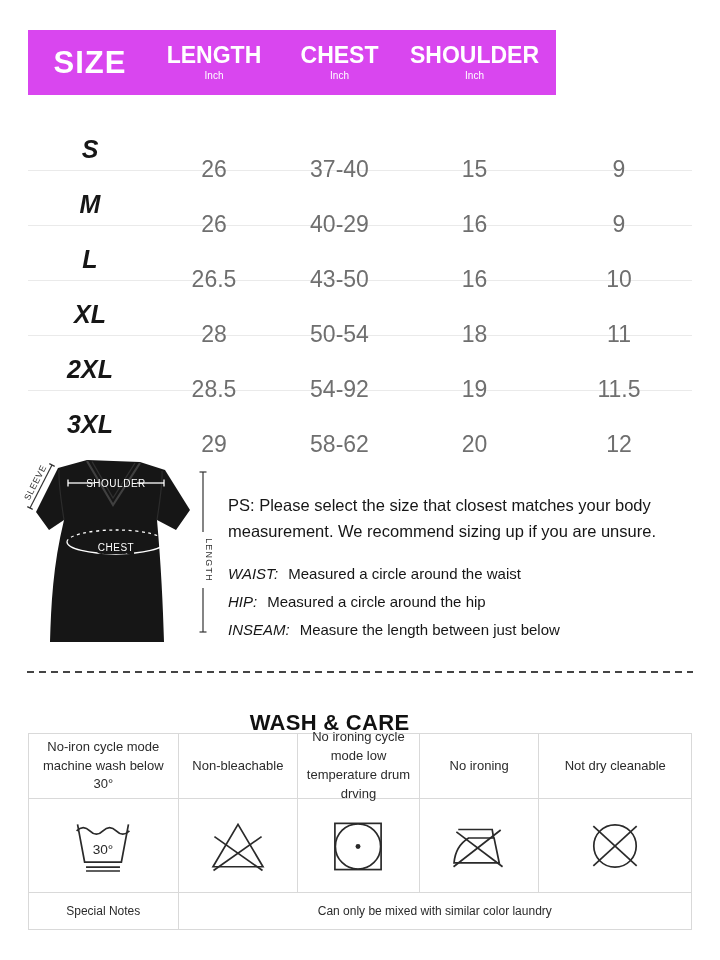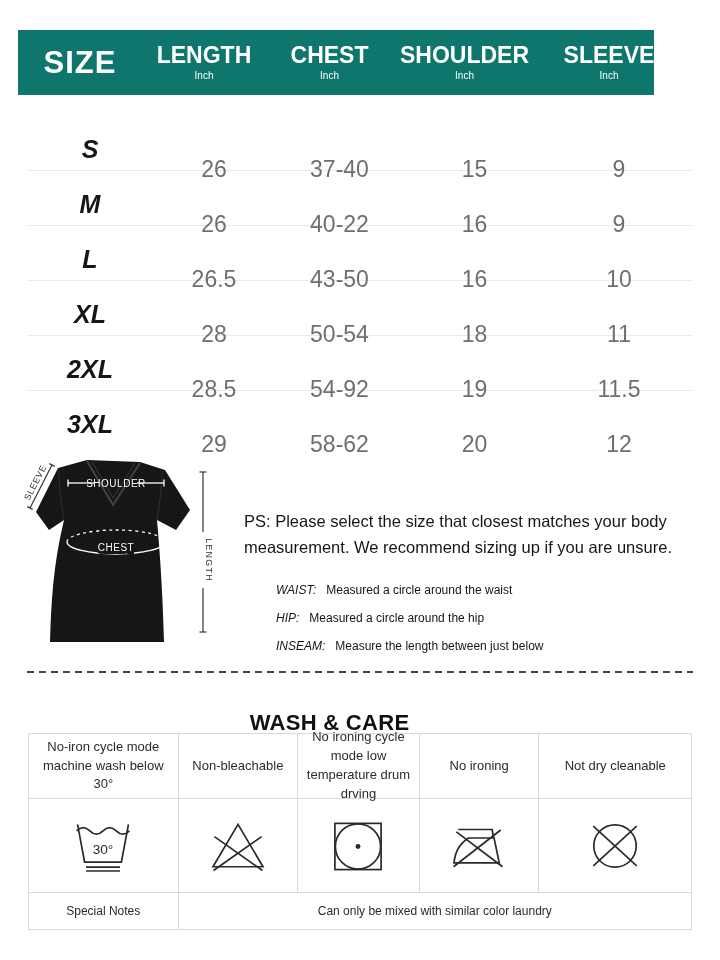--- a/index.html
+++ b/index.html
@@ -1,39 +1,39 @@
 <!DOCTYPE html>
 <html><head>
 <meta charset="utf-8">
 <style>
   html,body{margin:0;padding:0;background:#fff;}
   .page{position:relative;width:720px;height:960px;background:#fff;overflow:hidden;
         font-family:"Liberation Sans",sans-serif;}
 
   
-  .size-header{position:absolute;left:18px;top:30px;width:636px;height:65px;background:#0f766e;
+  .size-header{position:absolute;left:28px;top:30px;width:528px;height:65px;background:#d946ef;
                display:grid;grid-template-columns:124px 124px 127px 143px 146px;align-items:center;color:#fff;}
   .sh-cell{text-align:center;line-height:1;}
   .sh-size{font-size:31px;font-weight:800;letter-spacing:1px;}
   .sh-label{font-size:23px;font-weight:700;}
   .sh-unit{font-size:10px;font-weight:400;margin-top:4px;}
 
   
   .size-body{position:absolute;left:28px;top:116px;width:664px;}
   .size-row{display:grid;grid-template-columns:124px 124px 127px 143px 146px;height:54px;align-items:center;}
   .size-row:not(:last-child){border-bottom:1px solid #eaeaea;}
   .cell-size{font-size:25px;font-weight:800;font-style:italic;color:#161616;text-align:center;}
   .cell-val{font-size:23px;font-weight:400;color:#6f6f6f;text-align:center;margin-top:40px;}
 
   
   .tshirt-svg{position:absolute;left:10px;top:450px;width:212px;height:212px;}
   .ps-block{position:absolute;left:228px;top:492px;width:465px;color:#161616;}
-  .ps-text{font-size:16.5px;line-height:26px;margin:16px;}
+  .ps-text{font-size:16.5px;line-height:26px;margin:0;}
   .defs{margin-top:16px;}
-  .def-line{font-size:12px;line-height:28px;margin-left:48px;}
+  .def-line{font-size:15px;line-height:28px;}
   .def-term{font-style:italic;margin-right:10px;}
 
   .dashed-divider{position:absolute;left:27px;top:671px;width:666px;height:2px;
       background:repeating-linear-gradient(90deg,#444 0,#444 7px,transparent 7px,transparent 12px);}
 
   .wash-title{position:absolute;left:0;top:694px;width:627px;text-align:center;
       font-size:22px;font-weight:800;letter-spacing:.3px;color:#111;margin:16px;}
 
   
   .care-table{position:absolute;left:28px;top:733px;width:664px;box-sizing:border-box;
@@ -79,21 +79,21 @@
     <div class="size-row">
       <div class="cell-size">S</div>
       <div class="cell-val">26</div>
       <div class="cell-val">37-40</div>
       <div class="cell-val">15</div>
       <div class="cell-val">9</div>
     </div>
     <div class="size-row">
       <div class="cell-size">M</div>
       <div class="cell-val">26</div>
-      <div class="cell-val">40-22</div>
+      <div class="cell-val">40-29</div>
       <div class="cell-val">16</div>
       <div class="cell-val">9</div>
     </div>
     <div class="size-row">
       <div class="cell-size">L</div>
       <div class="cell-val">26.5</div>
       <div class="cell-val">43-50</div>
       <div class="cell-val">16</div>
       <div class="cell-val">10</div>
     </div>

